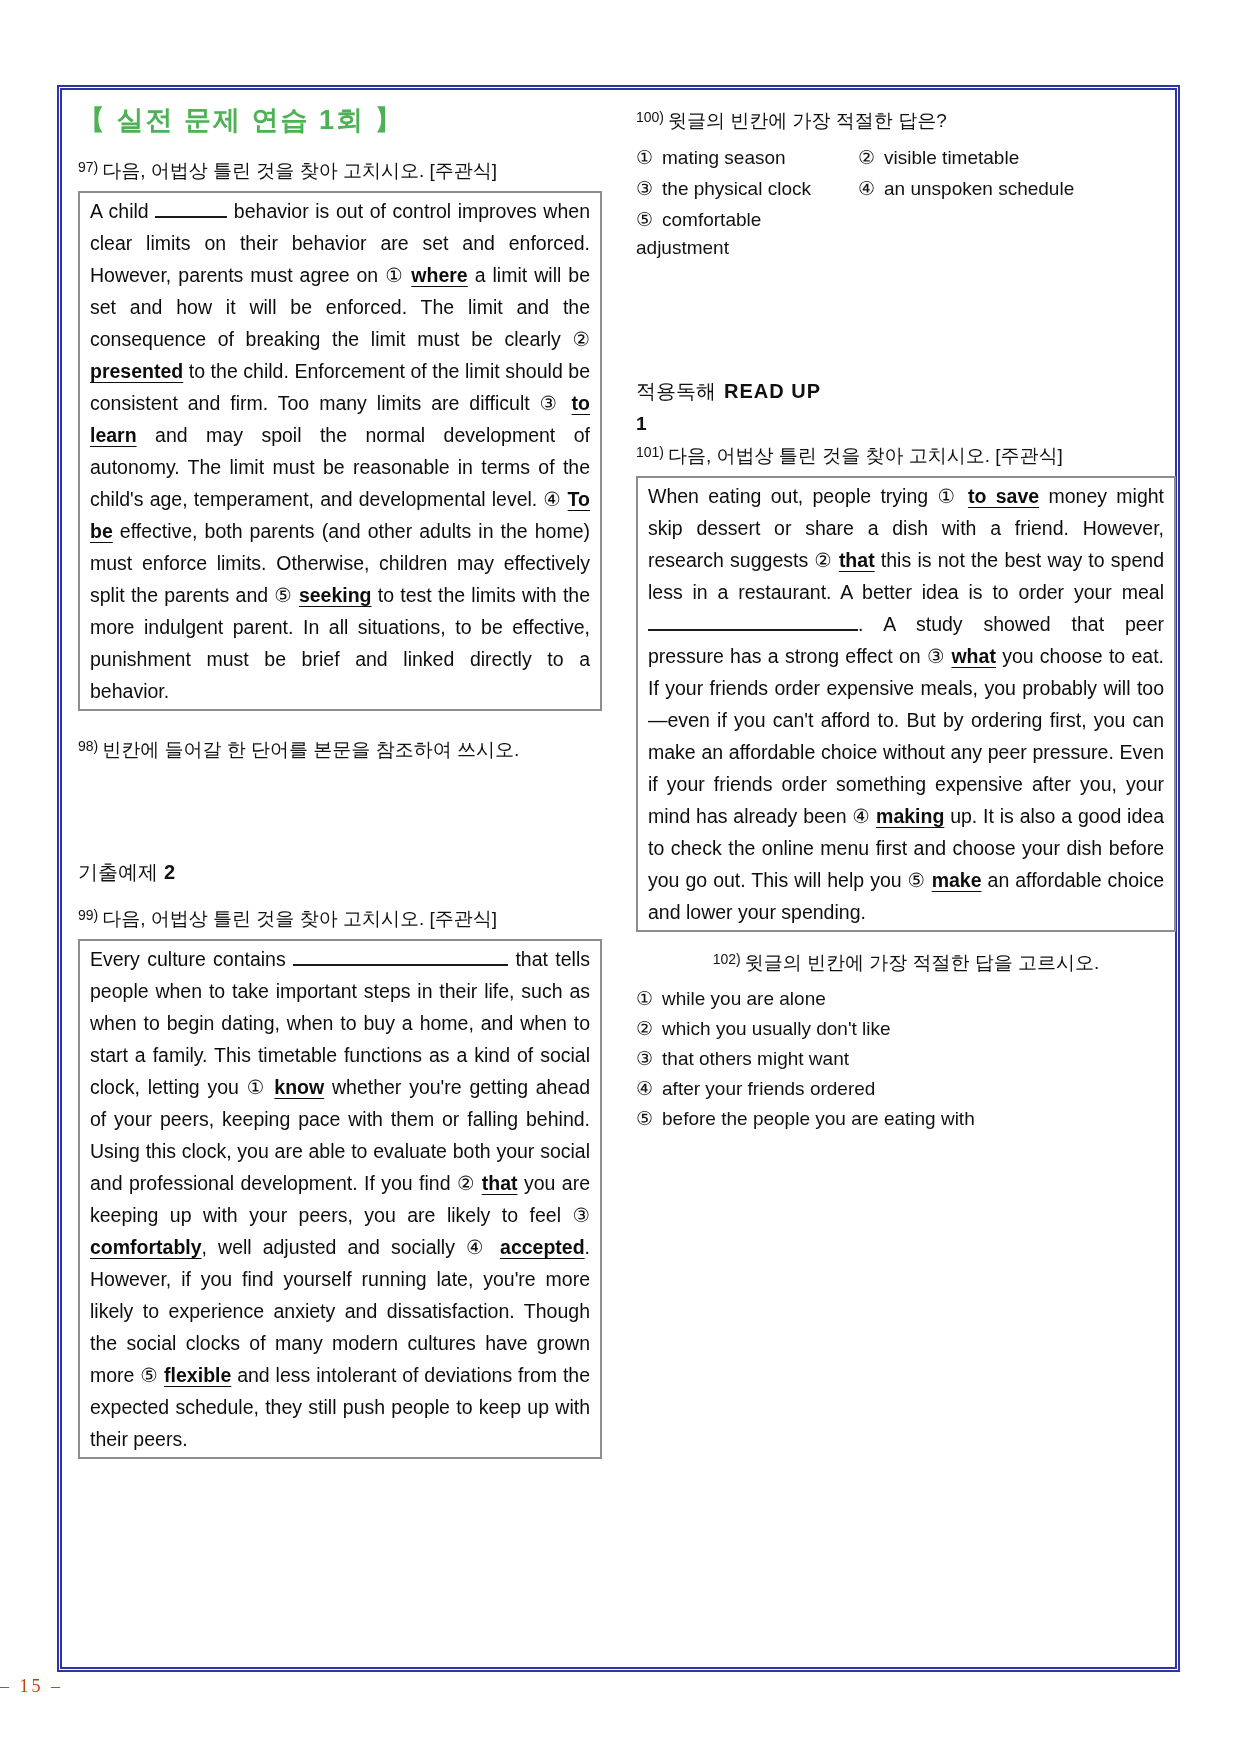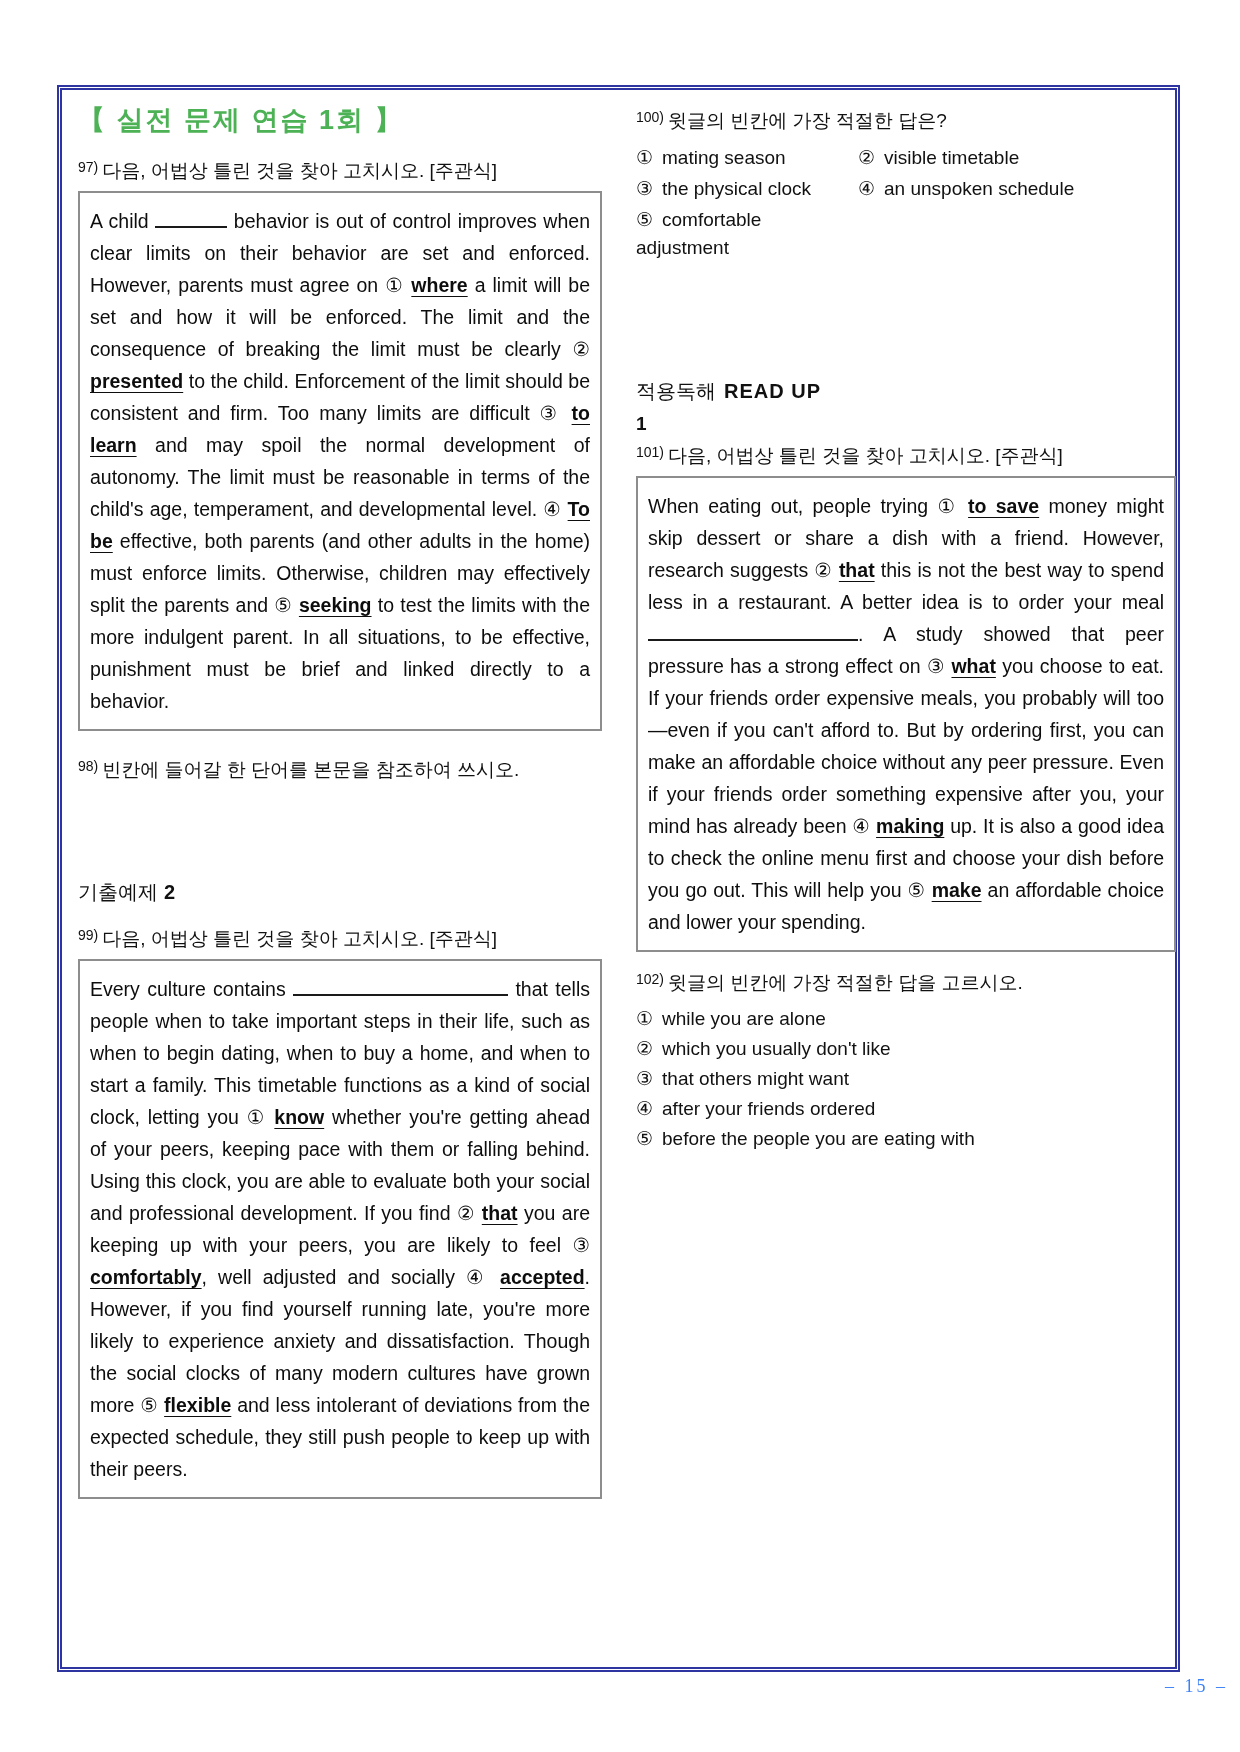--- a/index.html
+++ b/index.html
@@ -46,21 +46,21 @@
     line-height:27px;
   }
   .qnum{
     font-size:14px;
     vertical-align:5px;
     margin-right:4px;
   }
   .passage{
     margin-top:7px;
     border:2px solid #8d8d8d;
-    padding:12px 10px;
+    padding:2px 10px;
     font-size:19.5px;
     line-height:32px;
     text-align:justify;
     color:#0d0d0d;
   }
   .bu{
     font-weight:bold;
     text-decoration:underline;
     text-underline-offset:4px;
   }
@@ -79,33 +79,33 @@
     grid-template-columns:222px 1fr;
     row-gap:3px;
     font-size:19px;
     line-height:28px;
   }
   .opt .onum{ margin-right:9px; }
   .readup{ margin-top:116px; font-size:20px; }
   .readup b{ margin-left:8px; letter-spacing:1px; }
   .readup-num{ margin-top:8px; font-size:19px; font-weight:bold; }
   .q101{ margin-top:4px; }
-  .q102{ margin-top:14px; }
+  .q102{ margin-top:14px;text-align:center; }
   .opts-list{ margin-top:8px; font-size:19px; }
   .opts-list .opt{ line-height:30px; }
 
   .footer{
     position:absolute;
     left:0; top:1676px;
     width:100%;
-    text-align:right;
+    text-align:left;
     font-family:"Liberation Serif", serif;
     font-size:18px;
     letter-spacing:3px;
-    color:#3b82f6;
+    color:#c2410c;
   }
 </style>
 </head>
 <body>
 
 <div id="page">
   <div class="frame">
     <div class="cols">
 
       <div class="col-left">

